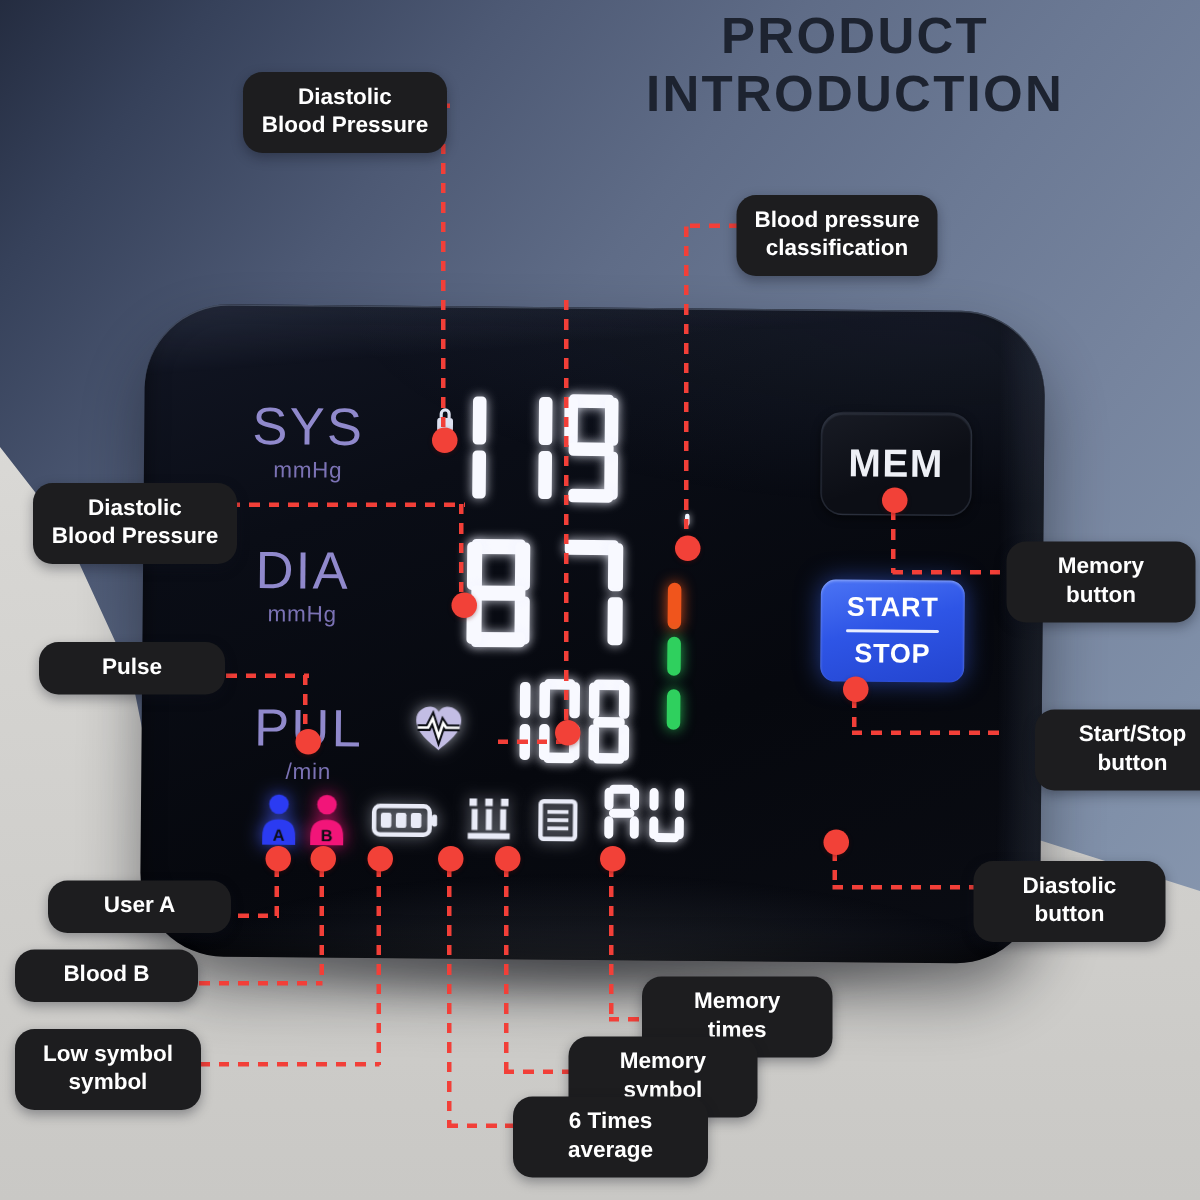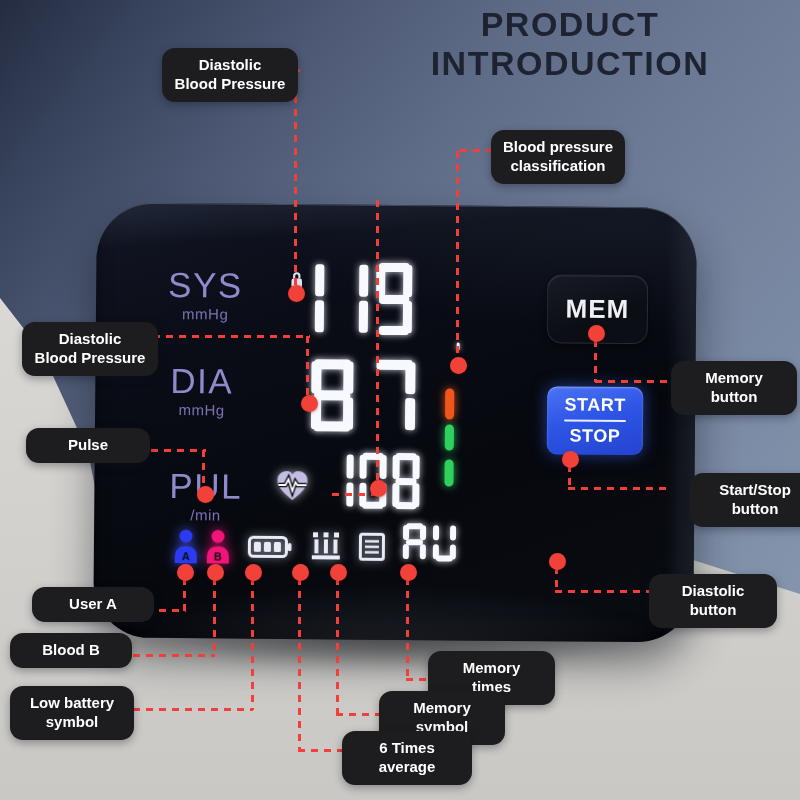--- a/index.html
+++ b/index.html
@@ -281,21 +281,21 @@
     <div>Diastolic</div>
     <div>button</div>
   </div>
   <div class="co" style="left:6px;top:587px;width:110px;margin-left:26px;">
     <div>User A</div>
   </div>
   <div class="co" style="left:10px;top:633px;width:110px;">
     <div>Blood B</div>
   </div>
   <div class="co" style="left:10px;top:686px;width:112px;">
-    <div>Low battery</div>
+    <div>Low symbol</div>
     <div>symbol</div>
   </div>
   <div class="co" style="left:428px;top:651px;width:115px;">
     <div>Memory</div>
     <div>times</div>
   </div>
   <div class="co" style="left:379px;top:691px;width:114px;">
     <div>Memory</div>
     <div>symbol</div>
   </div>

